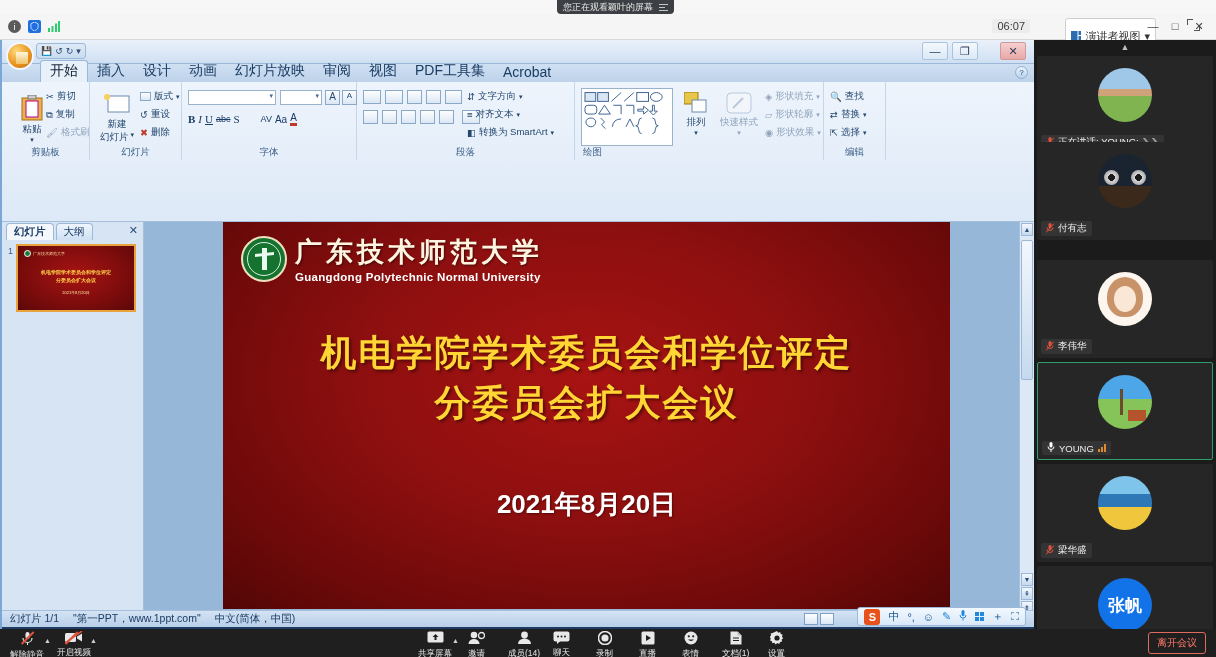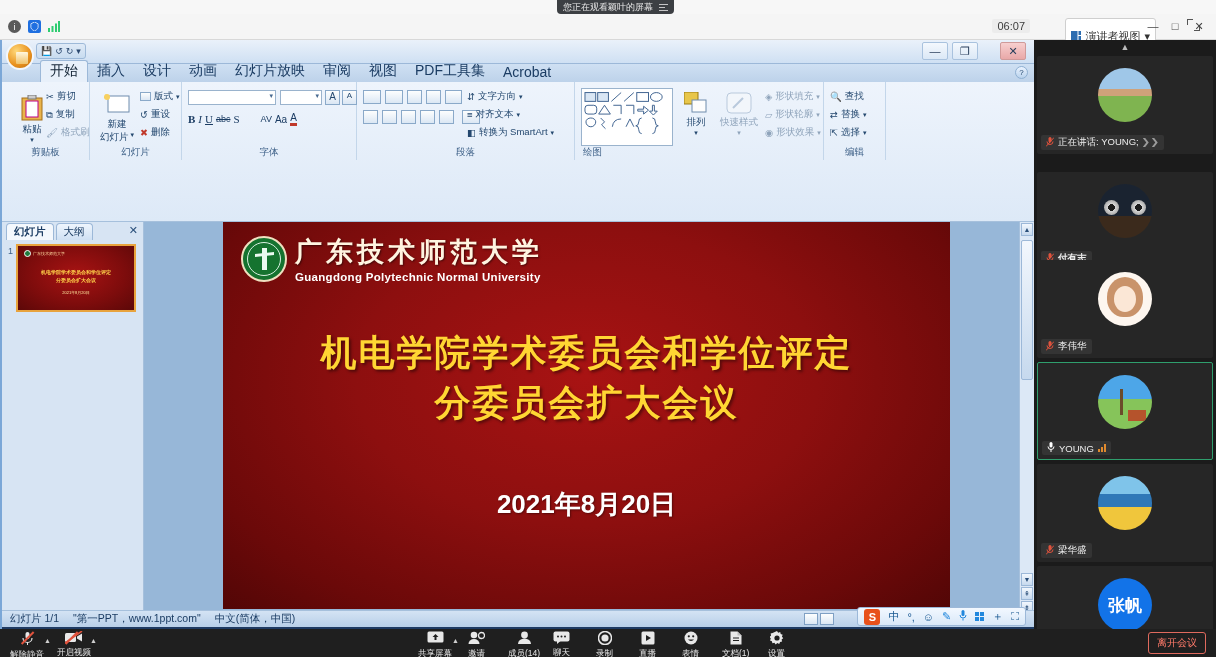--- a/index.html
+++ b/index.html
@@ -562,21 +562,21 @@
             </svg>
         </span>
         <span>正在讲话: YOUNG;</span>
         <span class="speak-wave">
             <i></i>
             <i></i>
           </span>
       </div>
     </div>
 
-    <div class="ptile" style="top:132px;font-weight:bold;">
+    <div class="ptile" style="top:102px;">
       <div class="pavatar">
           <div class="av-owl"></div>
         </div>
       <div class="plabel">
         <span class="mic-muted">
           <svg width="8" height="10" viewBox="0 0 8 10">
               <rect x="2.5" y="0" width="3" height="5.5" rx="1.5" fill="#e0533d"></rect>
               <path d="M1 4.5 a3 3 0 0 0 6 0" fill="none" stroke="#e0533d"></path>
               <line x1="0" y1="9.5" x2="8" y2="0.5" stroke="#e0533d"></line>
             </svg>

